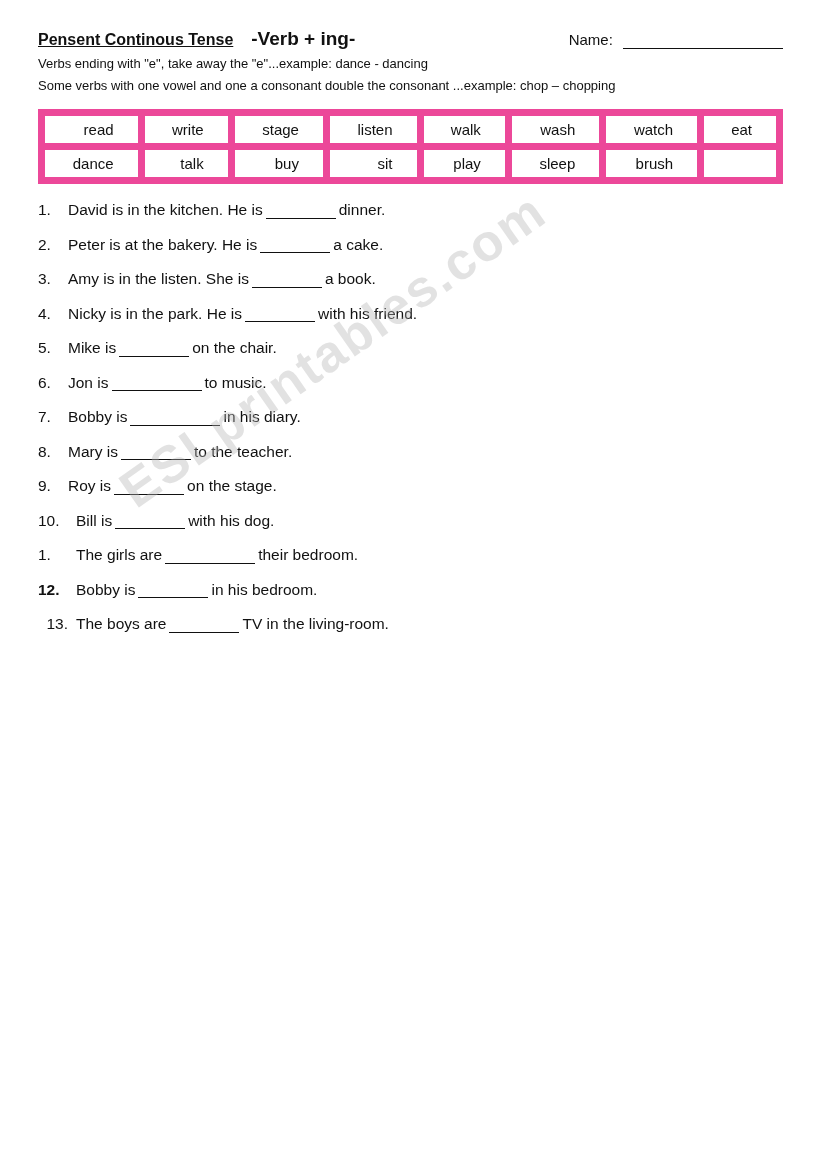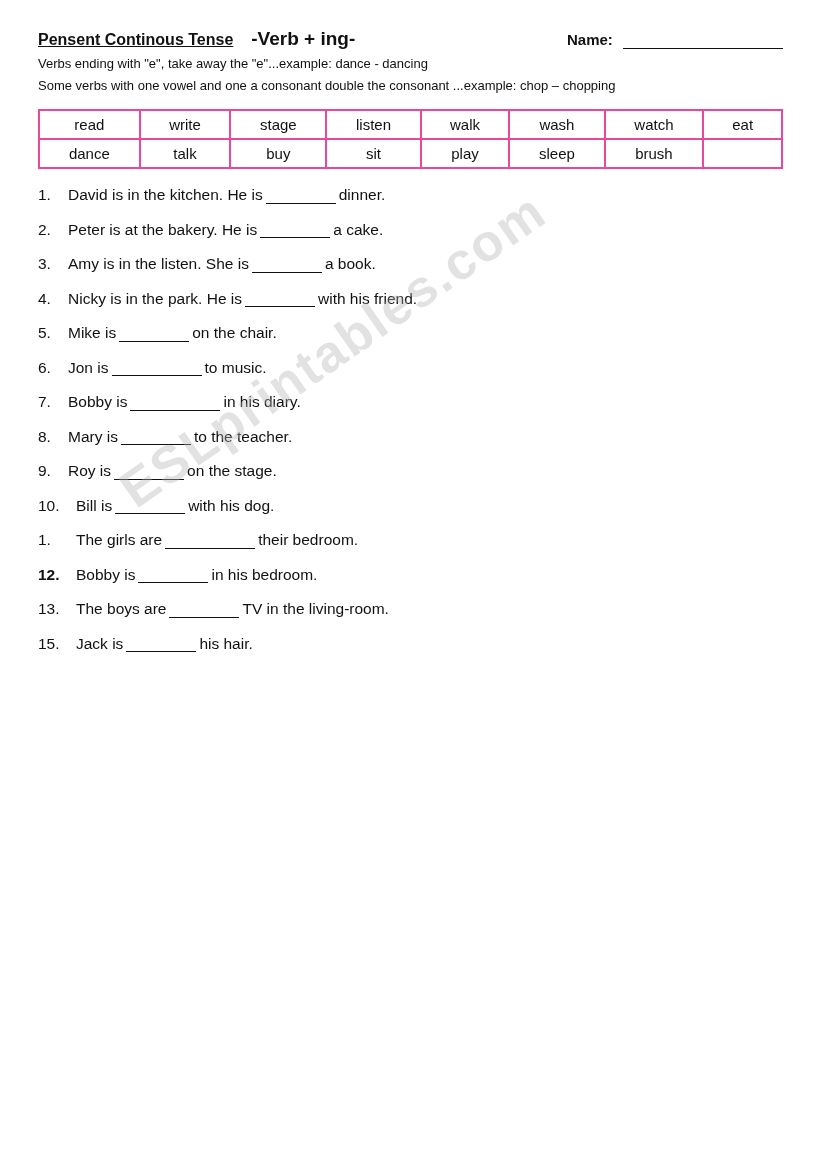--- a/index.html
+++ b/index.html
@@ -28,21 +28,21 @@
       font-weight: bold;
       text-decoration: underline;
       text-align: center;
     }
     .subtitle {
       font-size: 19px;
       font-weight: bold;
     }
     .name-row {
       font-size: 15px;
-      font-weight: bold;
+      font-weight: normal;
       margin-left: auto;
       white-space: nowrap;
     }
     .name-line {
       display: inline-block;
       border-bottom: 1.5px solid #111;
       width: 160px;
       margin-left: 6px;
     }
     .instructions {
@@ -50,23 +50,23 @@
       margin-bottom: 2px;
       line-height: 1.5;
     }
     .word-table {
       width: 100%;
       border-collapse: collapse;
       margin: 14px 0 8px 0;
       font-size: 15px;
     }
     .word-table td {
-      border: 2px solid #ec4899;
+      border: 7px solid #ec4899;
       padding: 5px 24px;
-      text-align: center;
+      text-align: right;
       min-width: 60px;
     }
     .exercises {
       margin-top: 18px;
       font-size: 15.5px;
       line-height: 1.0;
     }
     .exercise-item {
       margin-bottom: 18px;
       display: flex;
@@ -209,26 +209,20 @@
       <span class="blank blank-long">&nbsp;</span>
       <span> their bedroom.</span>
     </div>
     <div class="exercise-item">
       <span style="margin-right: 8px; min-width: 30px; font-weight: bold;">12.</span>
       <span>Bobby is </span>
       <span class="blank">&nbsp;</span>
       <span> in his bedroom.</span>
     </div>
     <div class="exercise-item">
-      <span style="margin-right: 8px; min-width: 30px;">13.</span>
+      <span style="margin-right: 8px; min-width: 30px; text-align: right;">13.</span>
       <span>The boys are </span>
       <span class="blank">&nbsp;</span>
       <span> TV in the living-room.</span>
     </div>
-    <div class="exercise-item">
-      <span style="margin-right: 8px; min-width: 30px;">15.</span>
-      <span>Jack is </span>
-      <span class="blank">&nbsp;</span>
-      <span> his hair.</span>
-    </div>
   </div>
 
 <div class="watermark">ESLprintables.com</div>
 
 </body></html>

